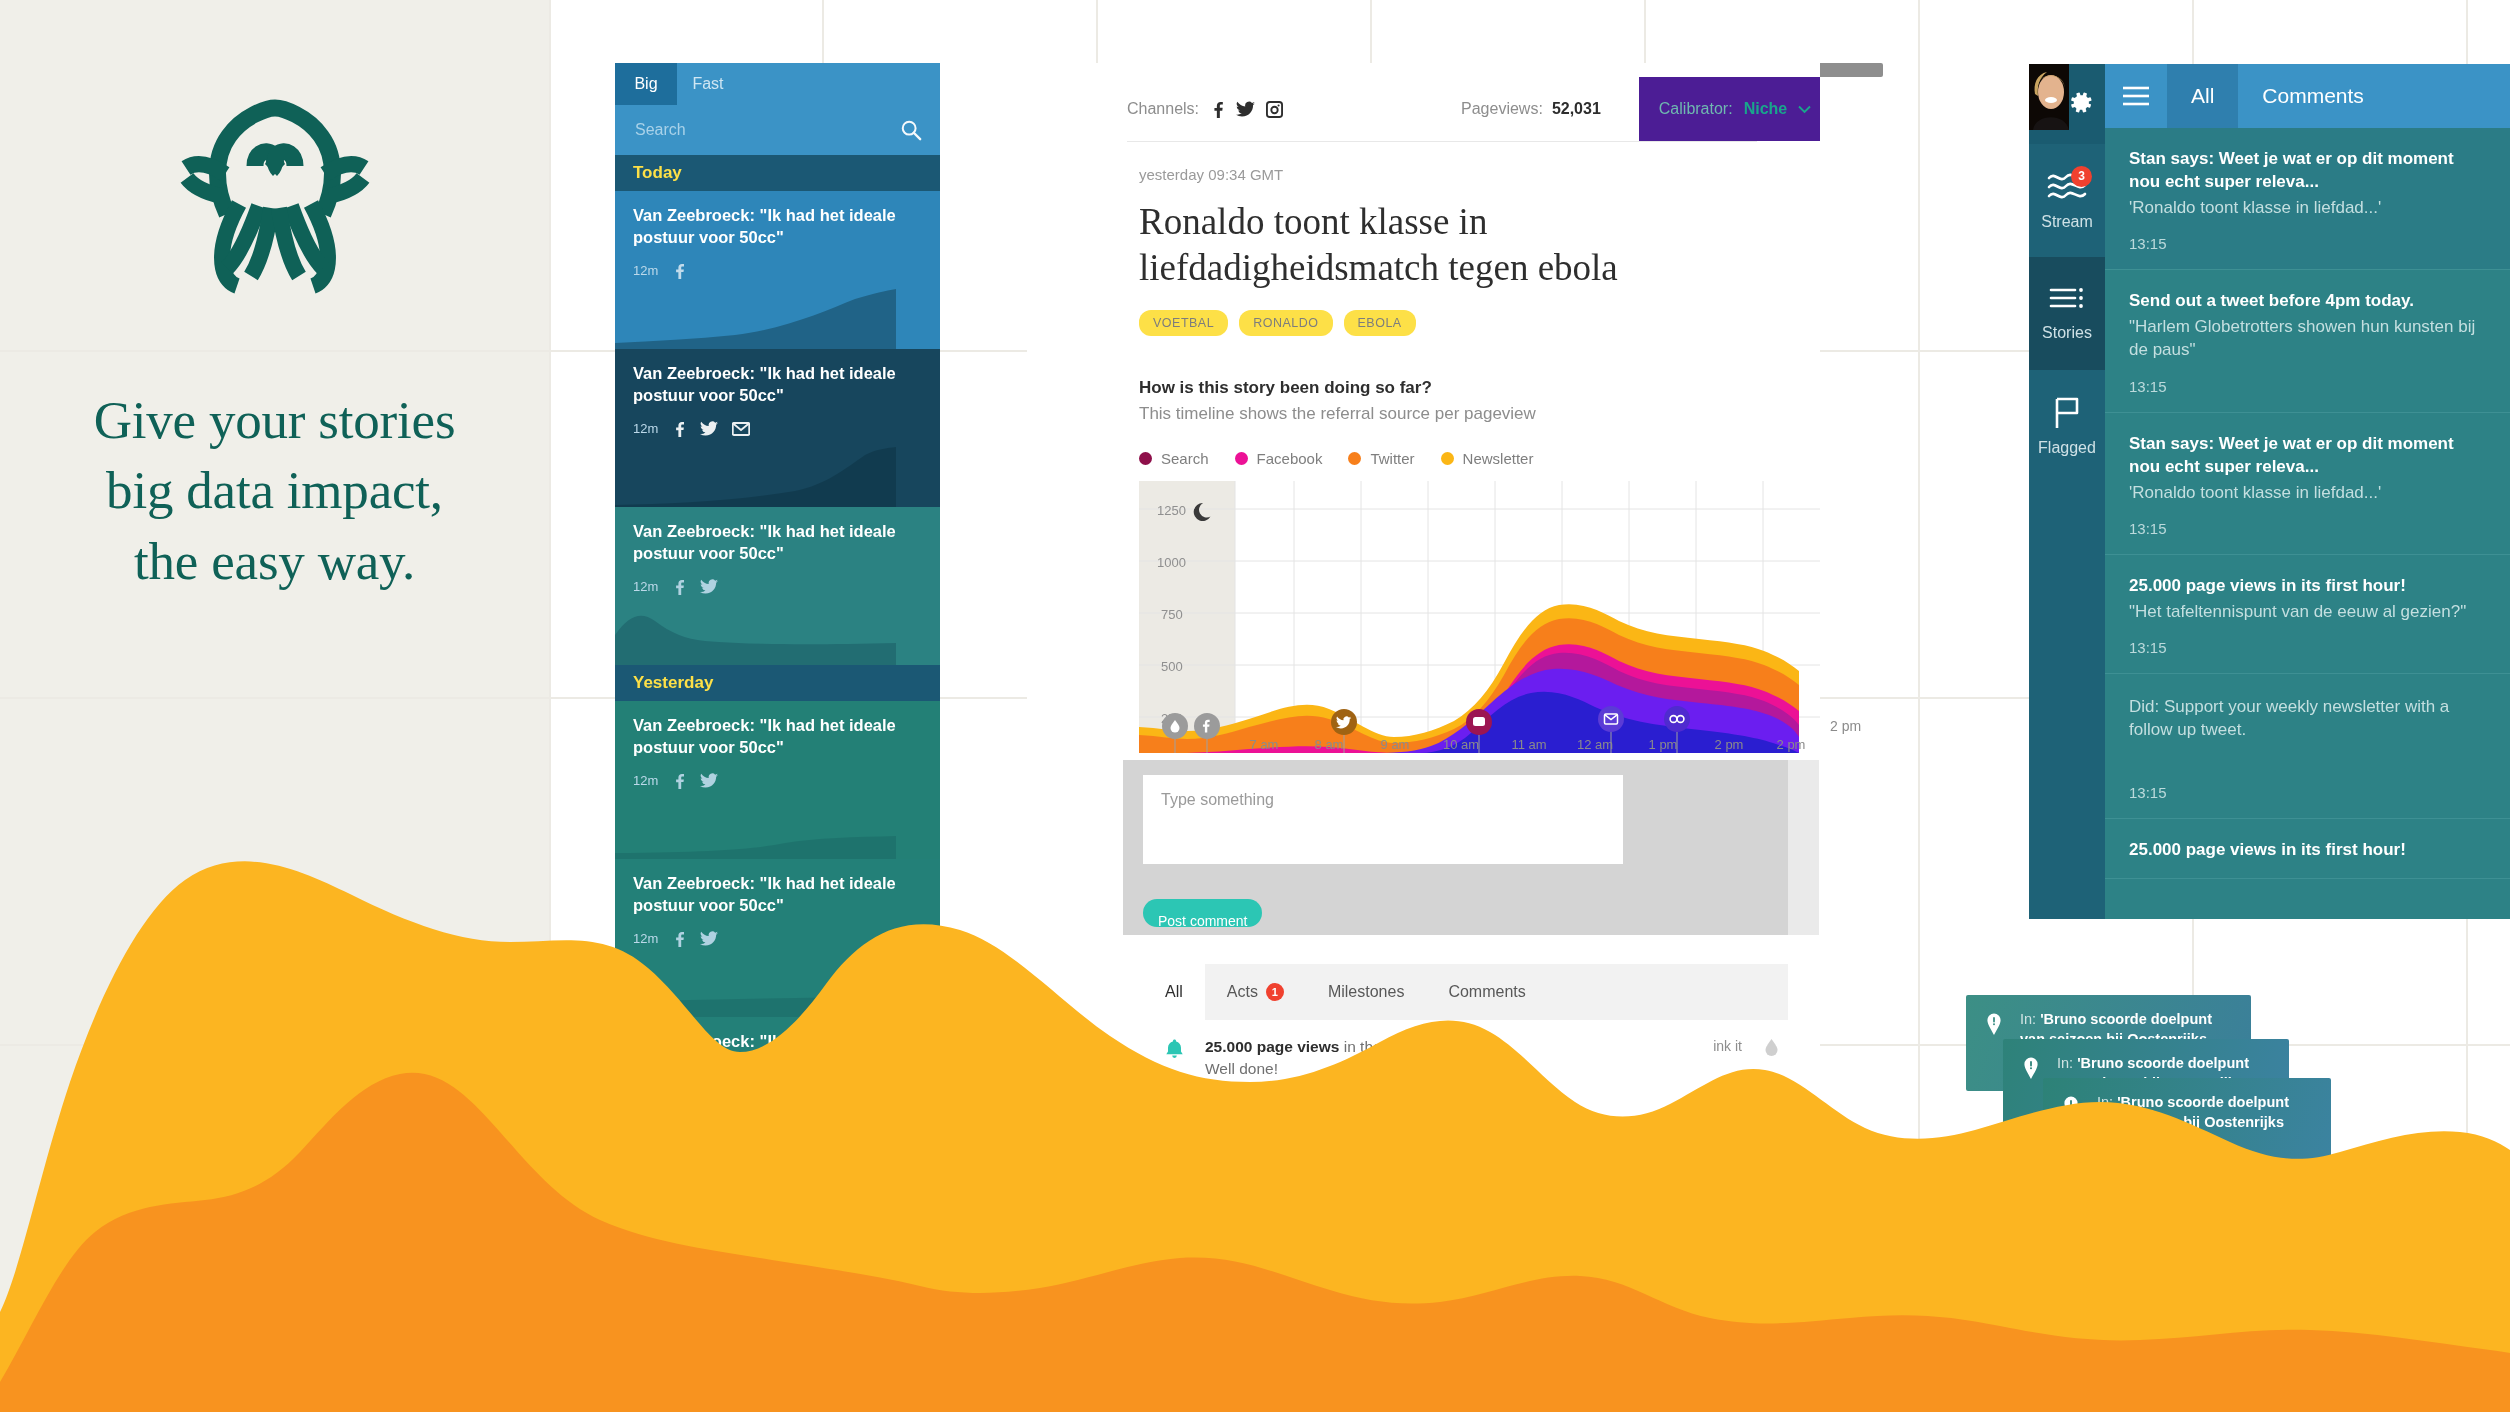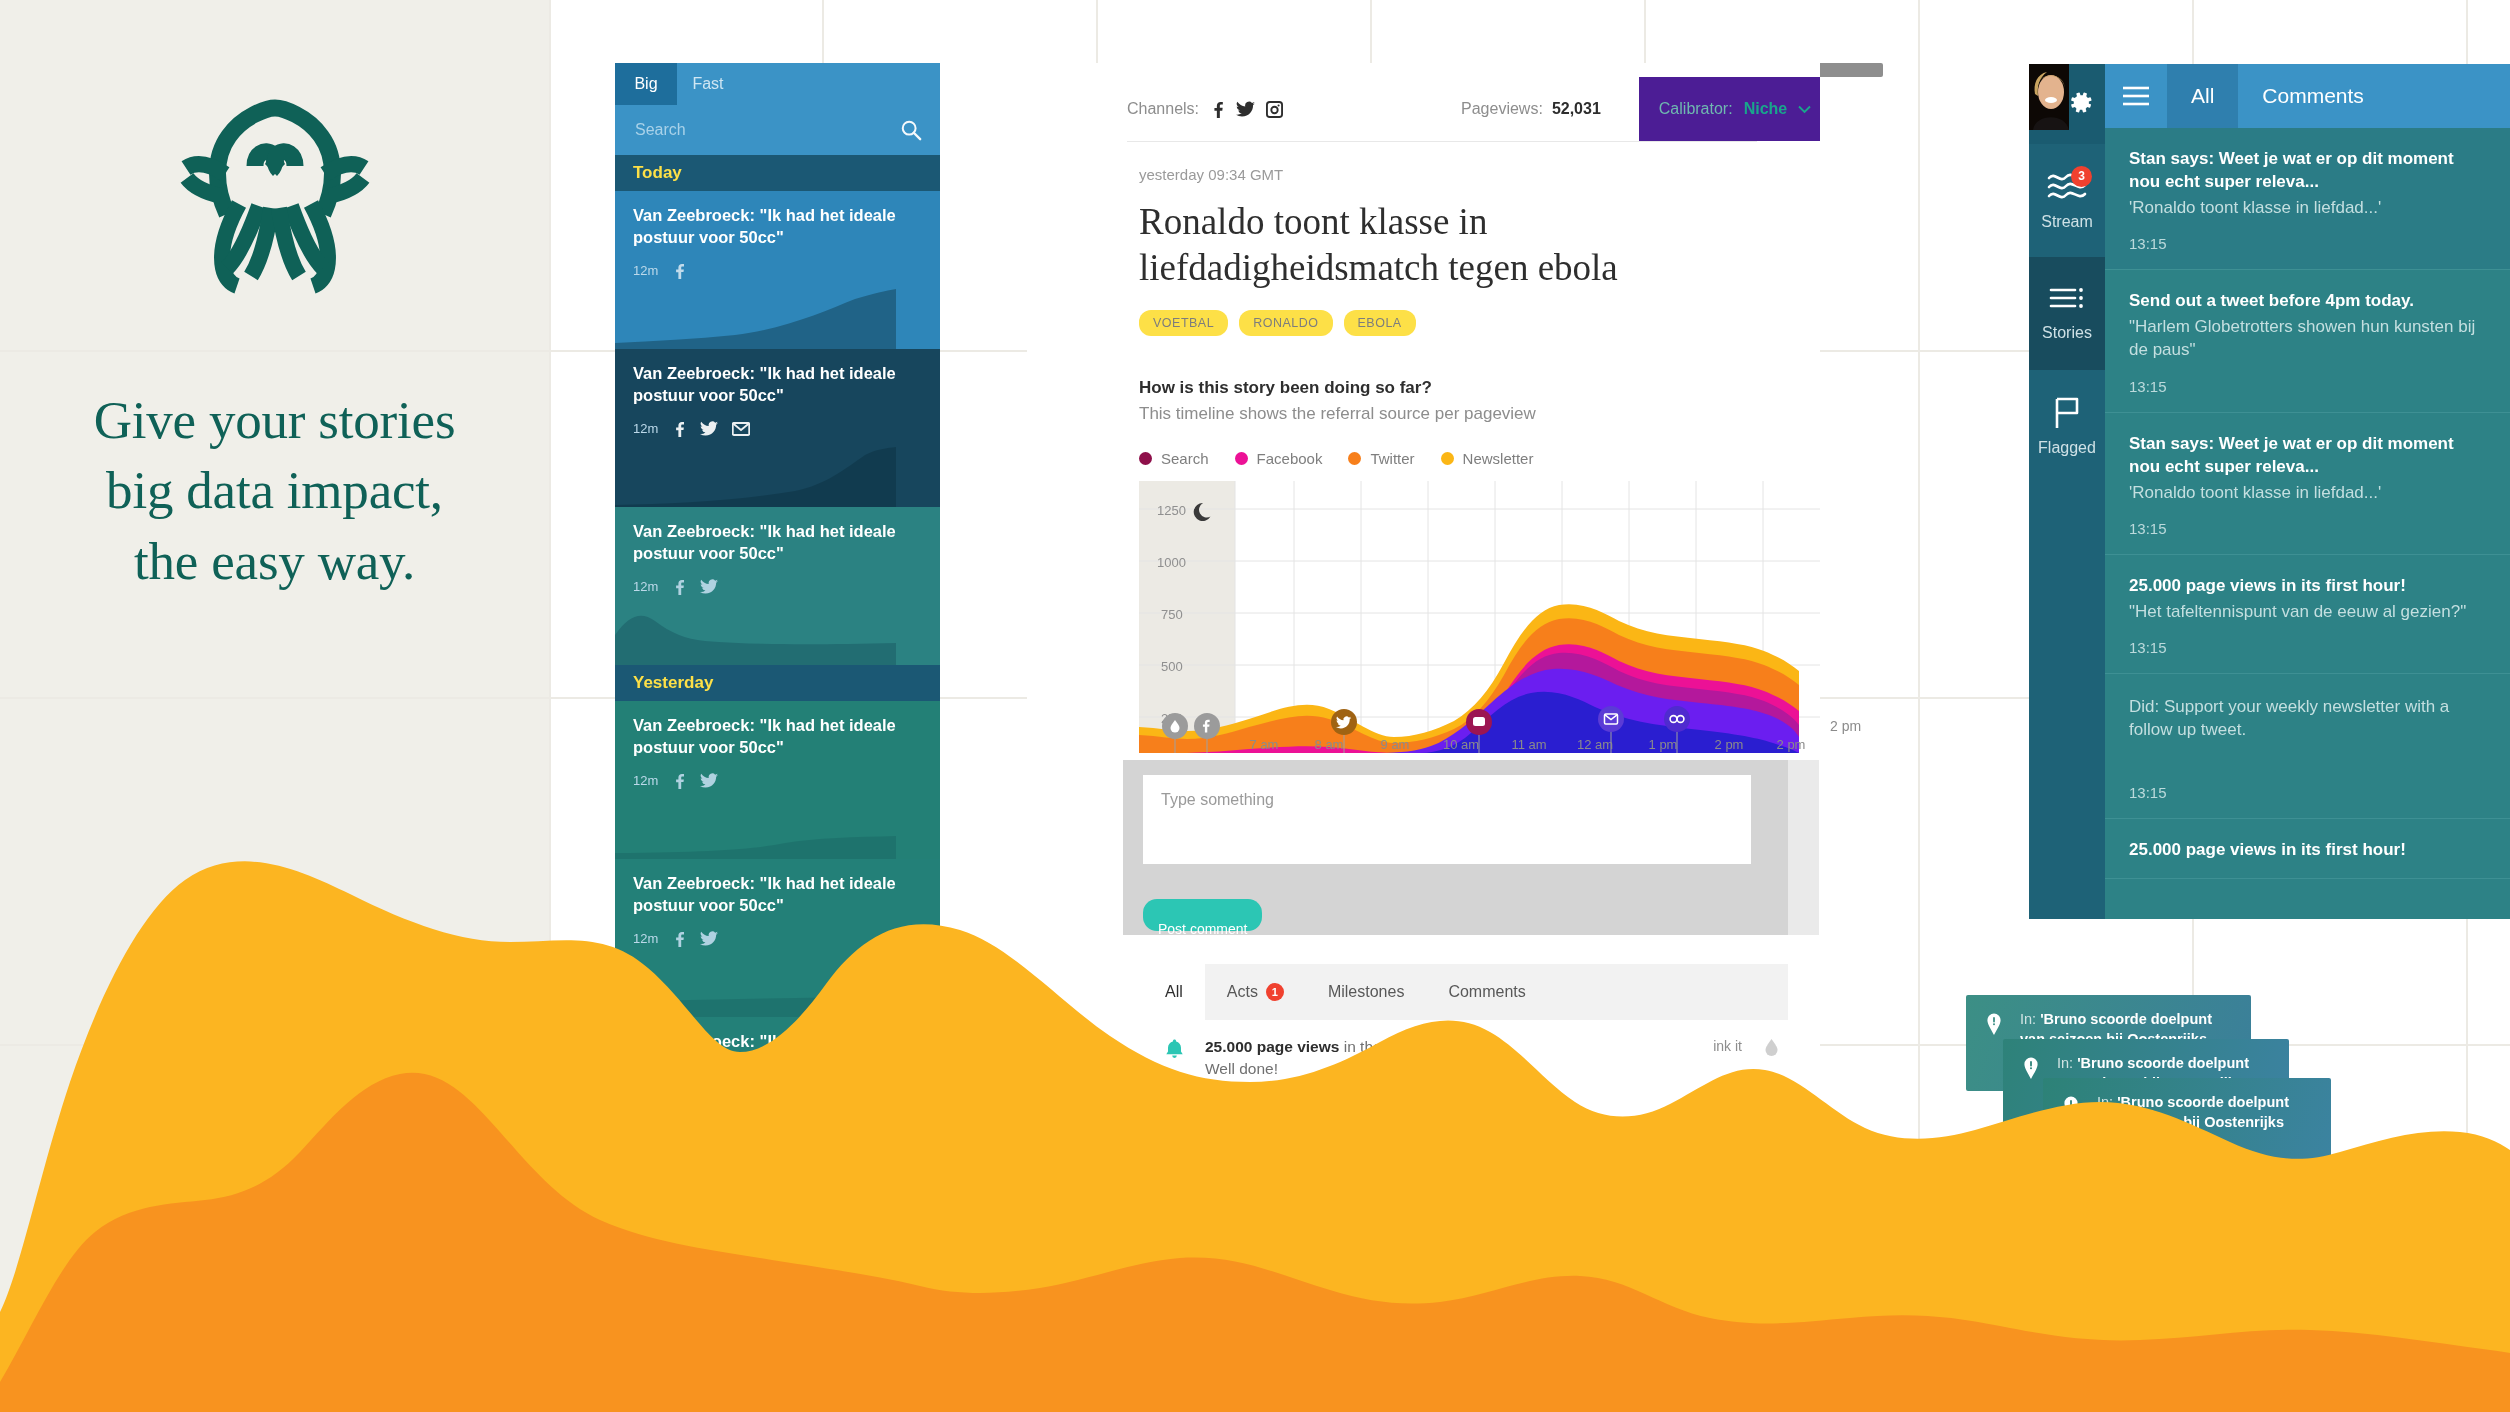--- a/index.html
+++ b/index.html
@@ -115,26 +115,26 @@
 
   .chart-wrap{position:relative;margin-top:14px;width:700px;height:270px;}
   .chart-svg{position:absolute;left:0;top:0;}
   .xlabel-outside{position:absolute;left:1830px;top:718px;color:#8b8b8b;font-size:14px;}
 
   
   .compose{
     position:absolute;left:1123px;top:760px;width:665px;height:175px;background:#d4d4d4;
   }
   .compose-box{
-    position:absolute;left:1143px;top:775px;width:608px;height:89px;background:#ffffff;
+    position:absolute;left:1143px;top:775px;width:480px;height:89px;background:#ffffff;
   }
   .compose-box .ph{color:#9a9a9a;font-size:16px;padding:16px 18px;}
   .compose-btn{
     position:absolute;left:1143px;top:899px;height:28px;line-height:28px;
-    background:#2cc6b4;color:#ffffff;border-radius:14px;padding:16px 15px;font-size:14px;
+    background:#2cc6b4;color:#ffffff;border-radius:14px;padding:8px 15px;font-size:14px;
     border:0;font-family:"Liberation Sans",sans-serif;cursor:pointer;
   }
   .compose-shadow{
     position:absolute;left:1755px;top:760px;width:64px;height:175px;background:#eaeaea;
   }
 
   
   .feedtabs{position:absolute;left:1143px;top:964px;width:645px;height:56px;background:#f2f2f2;display:flex;align-items:center;}
   .ftab{height:56px;display:flex;align-items:center;padding:0 22px;font-size:16px;color:#585858;}
   .ftab.active{background:#ffffff;color:#2e2e2e;}

